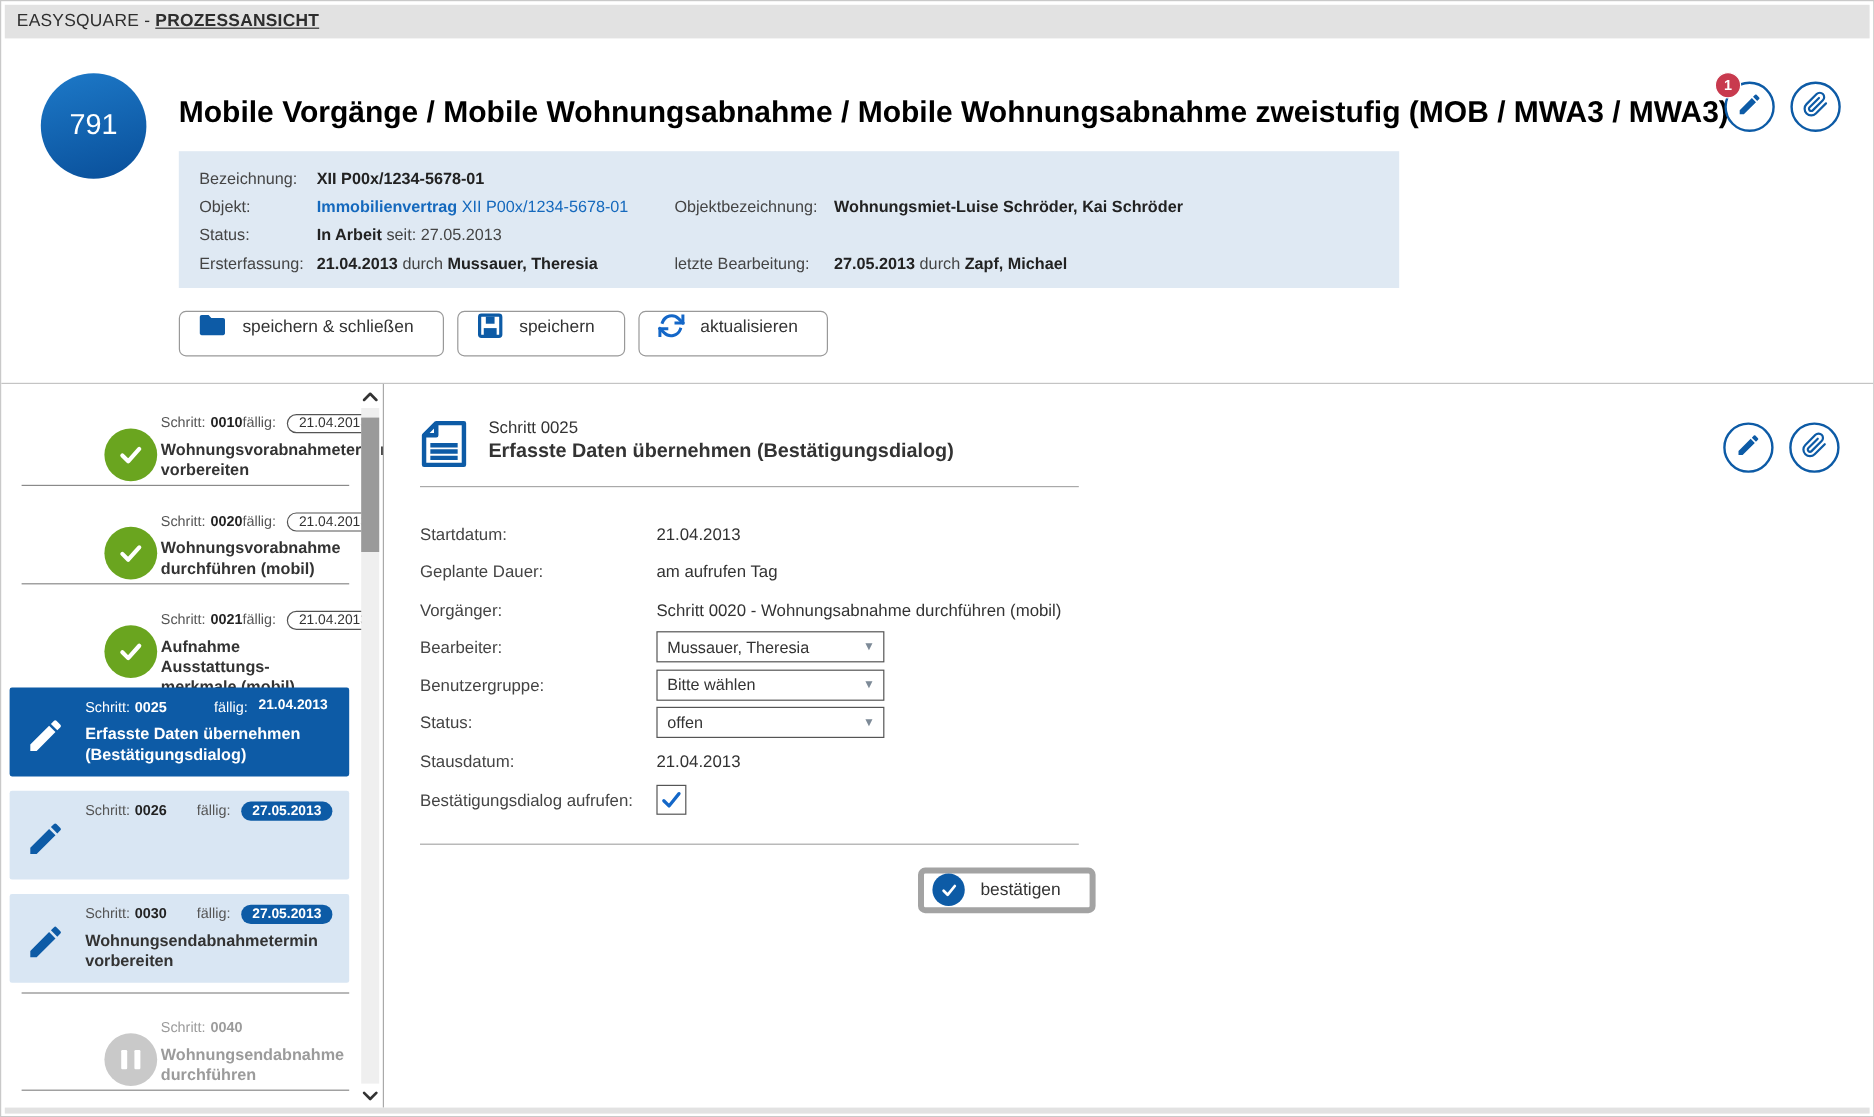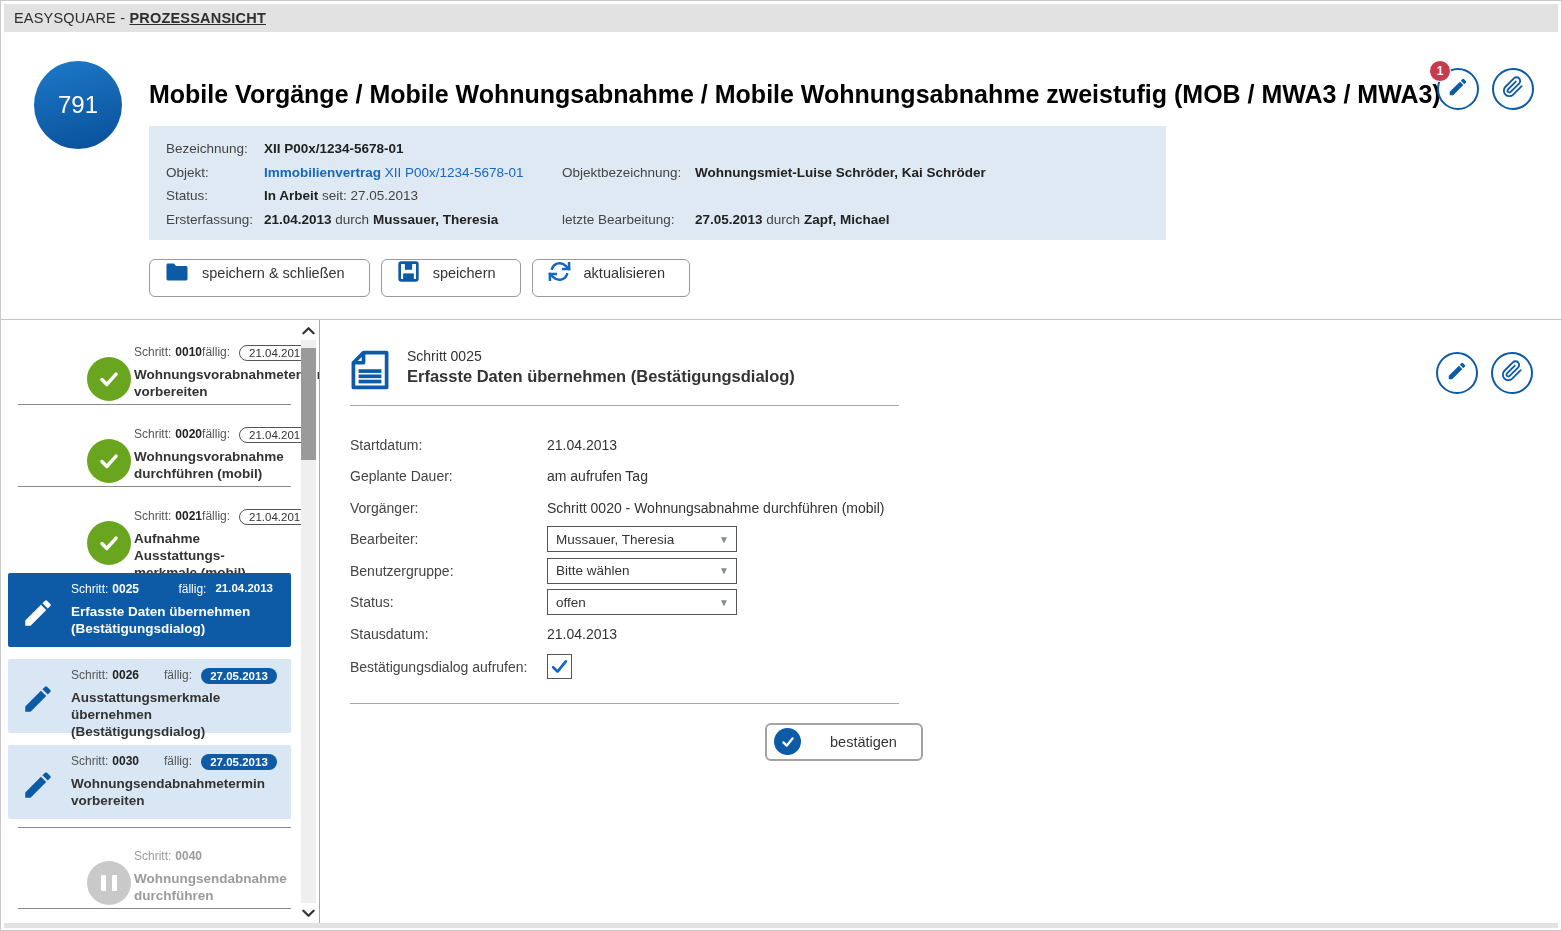--- a/index.html
+++ b/index.html
@@ -84,21 +84,21 @@
   .ftext { color:#333; }
   .fselect { display:none; width:190px; height:26px; border:1px solid #555; background:#fff; align-items:center; padding:0 7px 0 8px; font-size:13.5px; color:#333; cursor:pointer; }
   .fselect .caret { margin-left:auto; font-size:10px; color:#7d8a97; }
   .fcheckbox { display:none; width:25px; height:25px; border:1px solid #555; background:#fff; align-items:center; justify-content:center; cursor:pointer; }
   .frow[data-type="text"] .ftext { display:inline; }
   .frow[data-type="select"] .fselect { display:flex; }
   .frow[data-type="checkbox"] .fcheckbox { display:flex; }
   .frow[data-type="checkbox"] { min-height:34px; }
 
   .confirm-row { margin:19px 0 0 415px; }
-  .confirm-btn { height:38px; border:2px solid #a3a3a3; border-radius:6px; background:#fff; display:inline-flex; align-items:center; gap:29px; padding:0 24px 0 7px; font-size:14.5px; color:#333; cursor:pointer; }
+  .confirm-btn { height:38px; border:5px solid #a3a3a3; border-radius:6px; background:#fff; display:inline-flex; align-items:center; gap:13px; padding:0 24px 0 7px; font-size:14.5px; color:#333; cursor:pointer; }
   .confirm-check { width:27px; height:27px; border-radius:50%; background:#0d5ba6; display:flex; align-items:center; justify-content:center; }
 
   .bottombar { position:absolute; left:3px; right:3px; bottom:2px; height:5px; background:#e2e2e2; }
 </style>
 </head>
 <body>
 
 <div class="window">
 
   <div class="titlebar">
@@ -252,21 +252,20 @@
                 <path d="M3 17.25V21h3.75L17.81 9.94l-3.75-3.75L3 17.25zM20.71 7.04a1 1 0 0 0 0-1.41l-2.34-2.34a1 1 0 0 0-1.41 0l-1.83 1.83 3.75 3.75 1.83-1.83z"></path>
               </svg>
       </span>
 
       <div class="st-head">
         <span class="st-schritt">Schritt:</span>
         <span class="st-id">0026</span>
         <span class="st-faellig">fällig:</span>
         <span class="st-due due-pill">27.05.2013</span>
       </div>
-      <div class="st-title">Ausstattungsmerkmale übernehmen (Bestätigungsdialog)</div>
     </div>
   </div>
         <div class="step" data-state="todo">
     <div class="step-block">
 
       <span class="st-icon ic-pen">
         <svg width="34" height="34" viewBox="0 0 24 24" fill="currentColor">
                 <path d="M3 17.25V21h3.75L17.81 9.94l-3.75-3.75L3 17.25zM20.71 7.04a1 1 0 0 0 0-1.41l-2.34-2.34a1 1 0 0 0-1.41 0l-1.83 1.83 3.75 3.75 1.83-1.83z"></path>
               </svg>
       </span>

